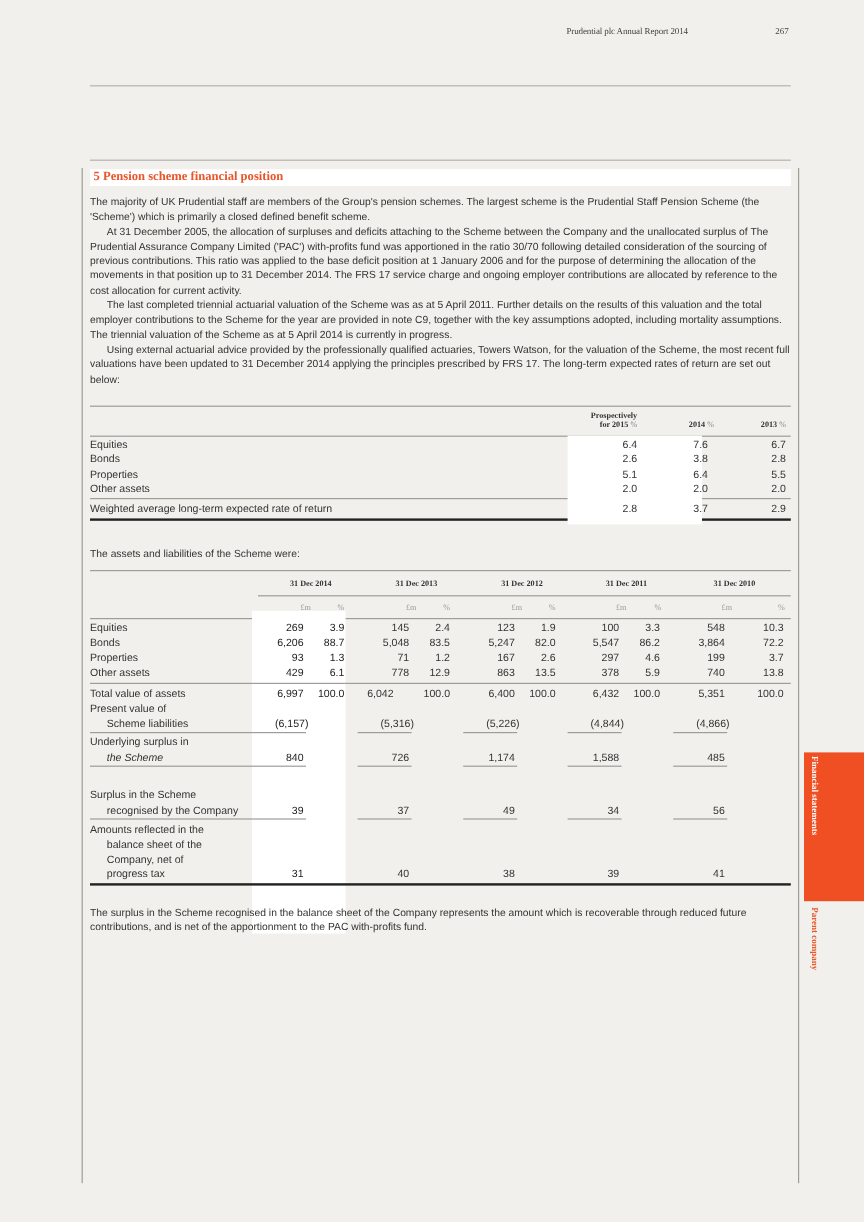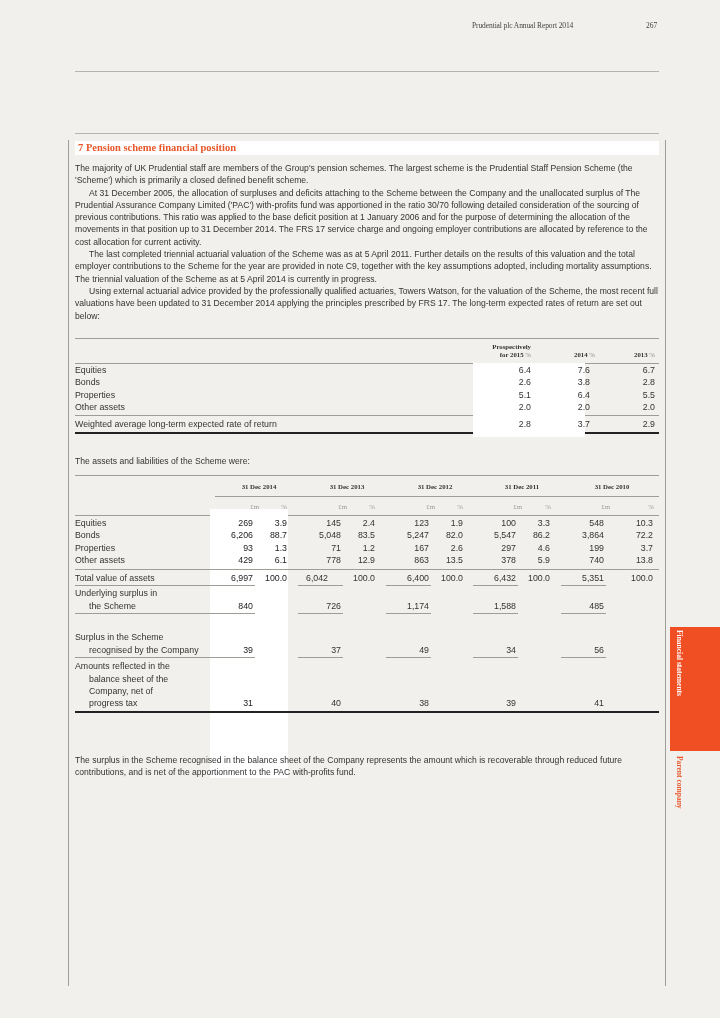--- a/index.html
+++ b/index.html
@@ -78,21 +78,21 @@
 <div>
   <span class="header-text">Prudential plc  Annual Report 2014</span>
   <span class="page-num">267</span>
 </div>
 
 <div class="rule rule-top"></div>
 <div class="rule rule-top2"></div>
 <div class="vline-left"></div>
 <div class="vline-right"></div>
 
-<div class="section-title">7 Pension scheme financial position</div>
+<div class="section-title">5 Pension scheme financial position</div>
 
 <div class="body-text" style="top:162px;">
   <p>The majority of UK Prudential staff are members of the Group's pension schemes. The largest scheme is the Prudential Staff Pension Scheme (the 'Scheme') which is primarily a closed defined benefit scheme.</p>
   <p class="indent">At 31 December 2005, the allocation of surpluses and deficits attaching to the Scheme between the Company and the unallocated surplus of The Prudential Assurance Company Limited ('PAC') with-profits fund was apportioned in the ratio 30/70 following detailed consideration of the sourcing of previous contributions. This ratio was applied to the base deficit position at 1 January 2006 and for the purpose of determining the allocation of the movements in that position up to 31 December 2014. The FRS 17 service charge and ongoing employer contributions are allocated by reference to the cost allocation for current activity.</p>
   <p class="indent">The last completed triennial actuarial valuation of the Scheme was as at 5 April 2011. Further details on the results of this valuation and the total employer contributions to the Scheme for the year are provided in note C9, together with the key assumptions adopted, including mortality assumptions. The triennial valuation of the Scheme as at 5 April 2014 is currently in progress.</p>
   <p class="indent">Using external actuarial advice provided by the professionally qualified actuaries, Towers Watson, for the valuation of the Scheme, the most recent full valuations have been updated to 31 December 2014 applying the principles prescribed by FRS 17. The long-term expected rates of return are set out below:</p>
 </div>
 
 <div class="rates">
   <div class="hl" style="top:25px;height:74px;"></div>
@@ -240,32 +240,41 @@
     <span class="cell" style="left:218px;width:48px;text-align:center;">6,042</span>
     <span class="cell" style="left:268px;width:32px;">100.0</span>
     <span class="cell" style="left:306px;width:48px;">6,400</span>
     <span class="cell" style="left:356px;width:32px;">100.0</span>
     <span class="cell" style="left:393px;width:48px;">6,432</span>
     <span class="cell" style="left:443px;width:32px;">100.0</span>
     <span class="cell" style="left:481px;width:48px;">5,351</span>
     <span class="cell" style="left:546px;width:32px;">100.0</span>
   </div>
 
+  <div class="row" style="position:relative;top:6px;height:25px;line-height:12.3px;">
+    <span class="lbl" style="top:0;">Present value of</span>
+    <span class="lbl" style="top:12.3px;left:14px;">Scheme liabilities</span>
+    <span class="cell bold" style="left:130px;width:52px;top:12.3px;">(6,157)</span>
+    <span class="cell" style="left:218px;width:52px;top:12.3px;">(5,316)</span>
+    <span class="cell" style="left:306px;width:52px;top:12.3px;">(5,226)</span>
+    <span class="cell" style="left:393px;width:52px;top:12.3px;">(4,844)</span>
+    <span class="cell" style="left:481px;width:52px;top:12.3px;">(4,866)</span>
+  </div>
   <div style="position:relative;top:7px;height:1px;">
     <div class="ul" style="left:0;width:135px;"></div>
     <div class="ul" style="left:135px;width:45px;"></div>
     <div class="ul" style="left:223px;width:45px;"></div>
     <div class="ul" style="left:311px;width:45px;"></div>
     <div class="ul" style="left:398px;width:45px;"></div>
     <div class="ul" style="left:486px;width:45px;"></div>
   </div>
 
   <div class="row" style="position:relative;top:8px;height:25px;line-height:12.3px;">
     <span class="lbl" style="top:0;">Underlying surplus in</span>
-    <span class="lbl" style="top:12.3px;left:14px;">the Scheme</span>
+    <span class="lbl" style="top:12.3px;left:14px;font-style:italic;">the Scheme</span>
     <span class="cell bold" style="left:130px;width:48px;top:12.3px;">840</span>
     <span class="cell" style="left:218px;width:48px;top:12.3px;">726</span>
     <span class="cell" style="left:306px;width:48px;top:12.3px;">1,174</span>
     <span class="cell" style="left:393px;width:48px;top:12.3px;">1,588</span>
     <span class="cell" style="left:481px;width:48px;top:12.3px;">485</span>
   </div>
   <div style="position:relative;top:9px;height:1px;">
     <div class="ul" style="left:0;width:135px;"></div>
     <div class="ul" style="left:135px;width:45px;"></div>
     <div class="ul" style="left:223px;width:45px;"></div>

